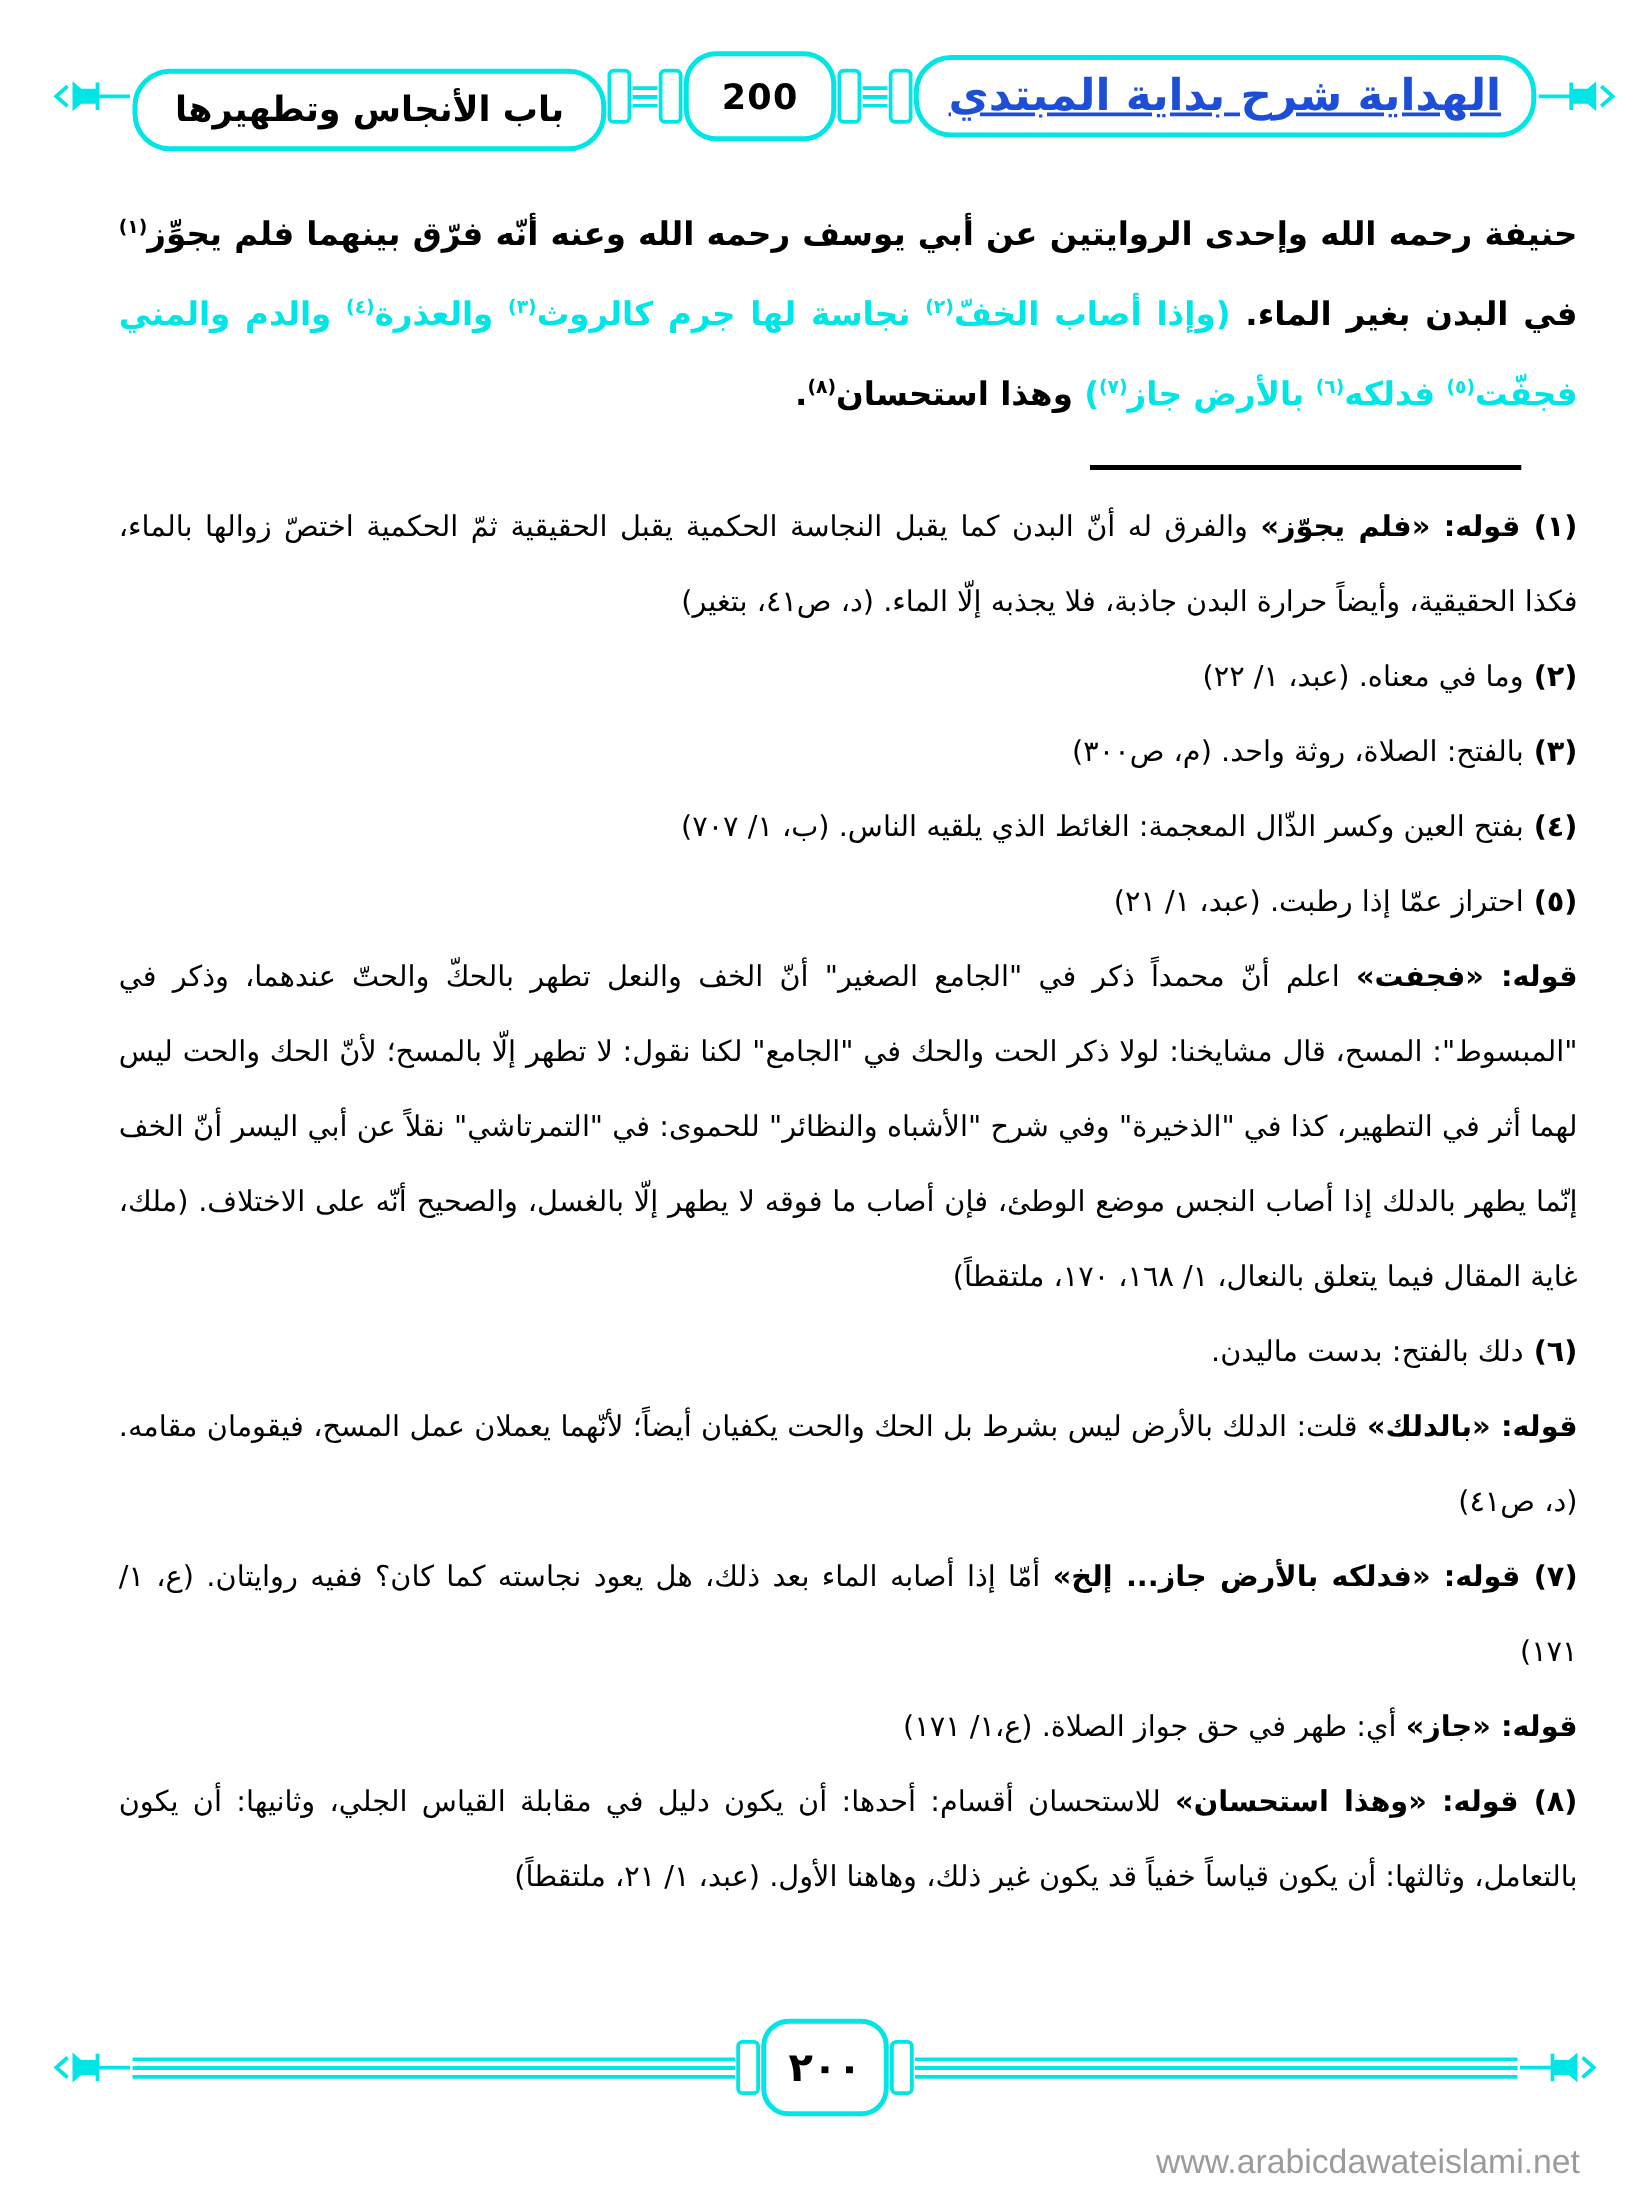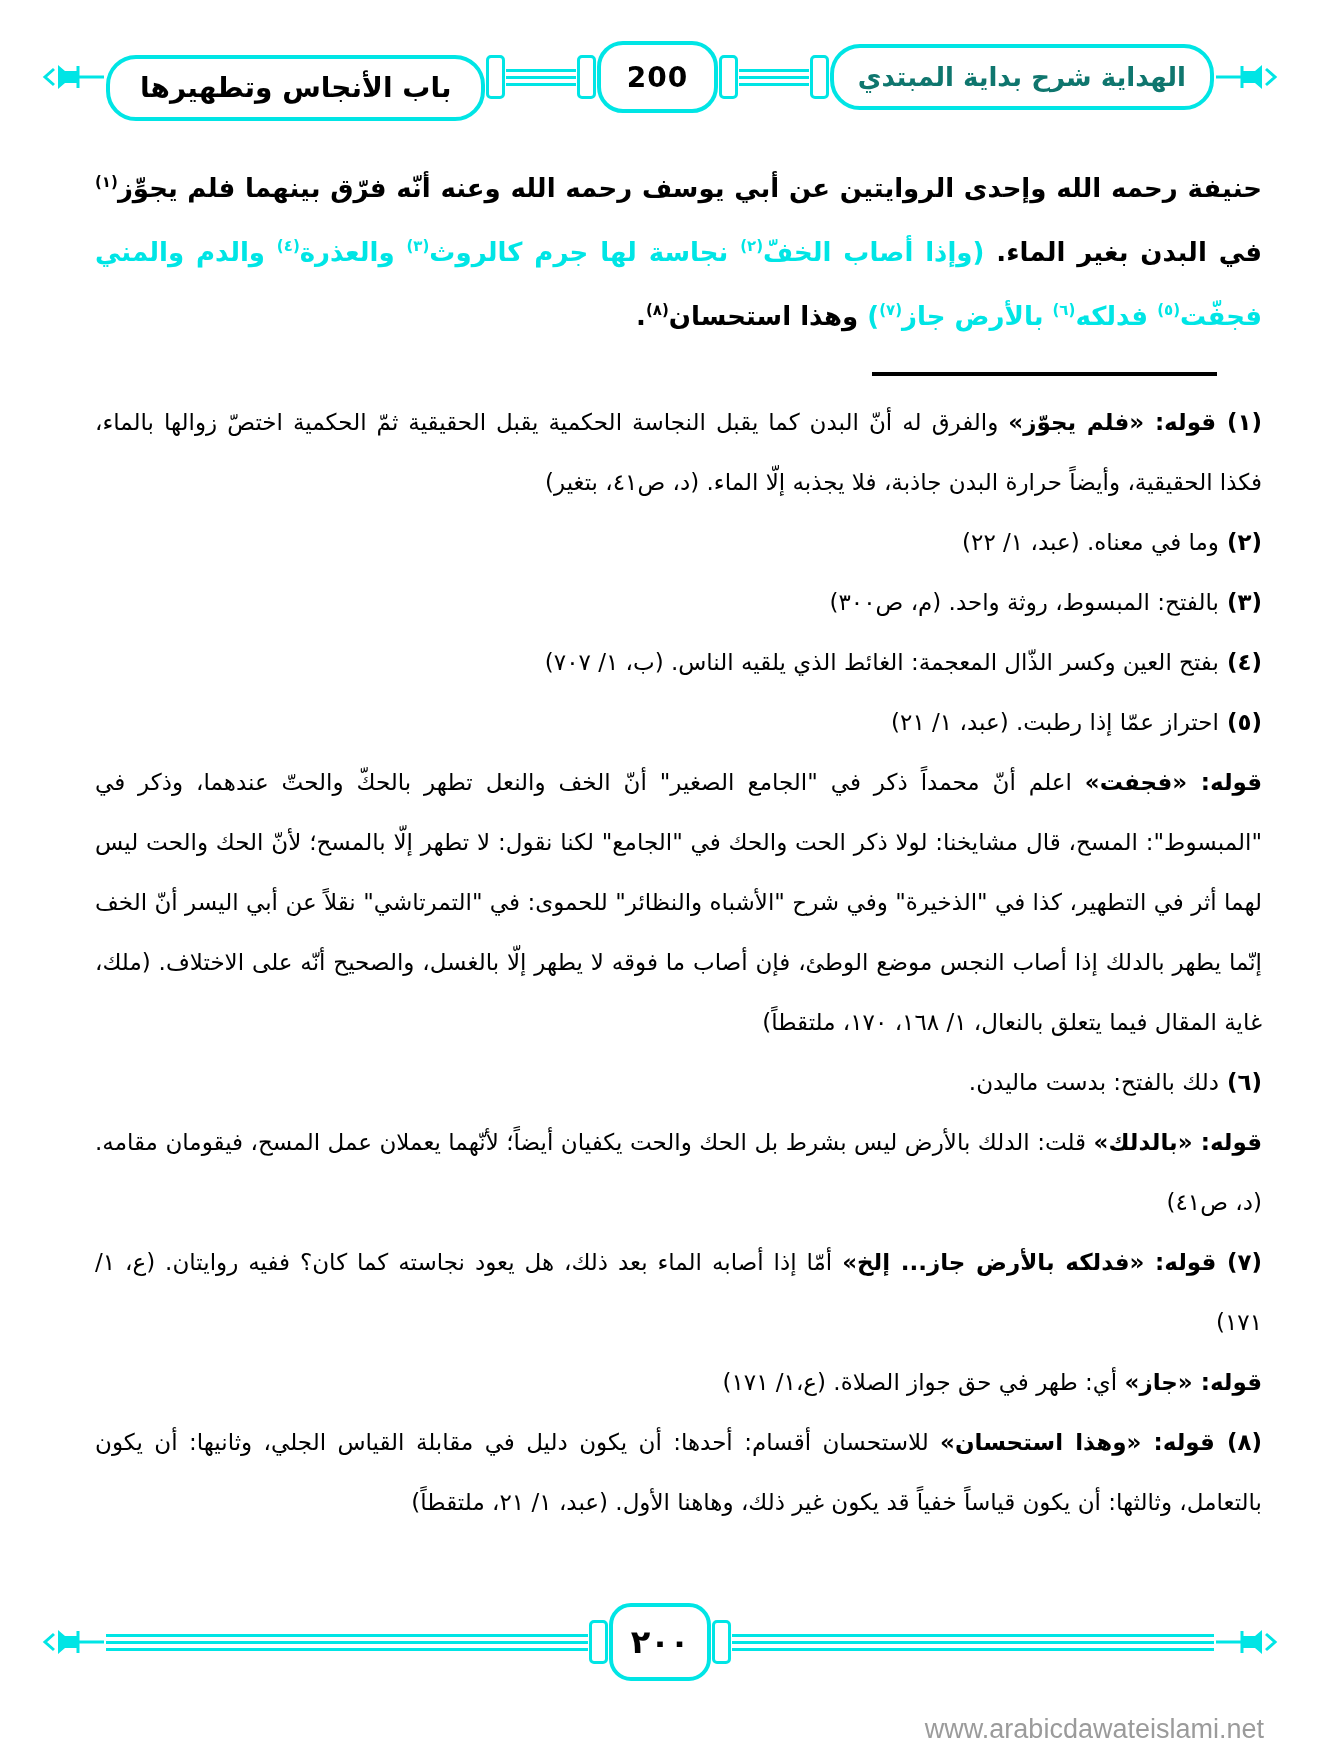--- a/index.html
+++ b/index.html
@@ -3,30 +3,30 @@
 <meta charset="utf-8">
 <style>
   html,body{margin:0;padding:0;background:#ffffff;}
   .page{
     position:relative;width:1320px;height:1751px;background:#ffffff;overflow:hidden;
     font-family:"DejaVu Sans",sans-serif;color:#000;
   }
   
   .band{display:flex;align-items:center;}
   .header-band{margin:34px 42px 0 42px;height:86px;}
-  .footer-band{position:absolute;left:42px;right:42px;bottom:66px;height:86px;}
+  .footer-band{position:absolute;left:42px;right:42px;bottom:54px;height:86px;}
   .rail{
     flex:1;height:17px;min-width:20px;
     background:linear-gradient(to bottom,#00e5e5 0 3px,#ffffff 3px 7px,#00e5e5 7px 10px,#ffffff 10px 14px,#00e5e5 14px 17px);
   }
   .knot{flex:none;width:13px;height:38px;border:3px solid #00e5e5;border-radius:5px;background:#fff;margin:0 1px;}
   .cart{flex:none;display:flex;align-items:center;justify-content:center;background:#fff;border:4px solid #00e5e5;}
   .cart-chapter{border-radius:30px;height:58px;padding:0 30px;font-size:28px;font-weight:bold;margin-top:21px;}
   .cart-page{border-radius:26px;height:64px;padding:0 26px;font-size:28px;font-weight:bold;letter-spacing:1px;align-items:center;}
-  .cart-title{border-radius:30px;height:58px;padding:0 24px;font-size:26px;font-weight:bold;color:#0f766e;}
+  .cart-title{border-radius:30px;height:58px;padding:0 24px;font-size:35px;font-weight:bold;color:#1d4ed8;text-decoration:underline;}
   .cart-footer{border-radius:22px;height:70px;min-width:58px;padding:0 18px;font-size:32px;font-weight:bold;}
   .finial{flex:none;display:flex;align-items:center;}
   .finial.flip{transform:scaleX(-1);}
   
   .content{direction:rtl;margin:36px 58px 0 95px;}
   .matn{margin:0;font-size:26px;font-weight:bold;line-height:64px;text-align:justify;}
   .sup{font-size:15px;vertical-align:super;line-height:0;}
   .separator{height:4px;width:345px;background:#000;margin:24px 45px 16px auto;}
   .footnotes p{margin:0;font-size:23px;line-height:60px;text-align:justify;}
   .footnotes .b{font-weight:bold;}
@@ -78,21 +78,21 @@
       </svg>
     </span>
   </div>
 
   <div class="content">
     <p class="matn"><span>حنيفة رحمه الله وإحدى الروايتين عن أبي يوسف رحمه الله وعنه أنّه فرّق بينهما فلم يجوِّز</span><span class="sup">(١)</span><span> في البدن بغير الماء. </span><span style="color: rgb(0, 229, 229);">(وإذا أصاب الخفّ</span><span class="sup" style="color: rgb(0, 229, 229);">(٢)</span><span style="color: rgb(0, 229, 229);"> نجاسة لها جرم كالروث</span><span class="sup" style="color: rgb(0, 229, 229);">(٣)</span><span style="color: rgb(0, 229, 229);"> والعذرة</span><span class="sup" style="color: rgb(0, 229, 229);">(٤)</span><span style="color: rgb(0, 229, 229);"> والدم والمني فجفّت</span><span class="sup" style="color: rgb(0, 229, 229);">(٥)</span><span style="color: rgb(0, 229, 229);"> فدلكه</span><span class="sup" style="color: rgb(0, 229, 229);">(٦)</span><span style="color: rgb(0, 229, 229);"> بالأرض جاز</span><span class="sup" style="color: rgb(0, 229, 229);">(٧)</span><span style="color: rgb(0, 229, 229);">)</span><span> وهذا استحسان</span><span class="sup">(٨)</span><span>.</span></p>
     <div class="separator"></div>
     <div class="footnotes" id="footnotes">
         <p><span class="b">(١) قوله: </span><span class="b">«فلم يجوّز»</span><span> والفرق له أنّ البدن كما يقبل النجاسة الحكمية يقبل الحقيقية ثمّ الحكمية اختصّ زوالها بالماء، فكذا الحقيقية، وأيضاً حرارة البدن جاذبة، فلا يجذبه إلّا الماء. (د، ص٤١، بتغير)</span></p>
         <p><span class="b">(٢) </span><span>وما في معناه. (عبد، ١/ ٢٢)</span></p>
-        <p><span class="b">(٣) </span><span>بالفتح: المبسوط، روثة واحد. (م، ص٣٠٠)</span></p>
+        <p><span class="b">(٣) </span><span>بالفتح: الصلاة، روثة واحد. (م، ص٣٠٠)</span></p>
         <p><span class="b">(٤) </span><span>بفتح العين وكسر الذّال المعجمة: الغائط الذي يلقيه الناس. (ب، ١/ ٧٠٧)</span></p>
         <p><span class="b">(٥) </span><span>احتراز عمّا إذا رطبت. (عبد، ١/ ٢١)</span></p>
         <p><span class="b">قوله: «فجفت»</span><span> اعلم أنّ محمداً ذكر في "الجامع الصغير" أنّ الخف والنعل تطهر بالحكّ والحتّ عندهما، وذكر في "المبسوط": المسح، قال مشايخنا: لولا ذكر الحت والحك في "الجامع" لكنا نقول: لا تطهر إلّا بالمسح؛ لأنّ الحك والحت ليس لهما أثر في التطهير، كذا في "الذخيرة" وفي شرح "الأشباه والنظائر" للحموى: في "التمرتاشي" نقلاً عن أبي اليسر أنّ الخف إنّما يطهر بالدلك إذا أصاب النجس موضع الوطئ، فإن أصاب ما فوقه لا يطهر إلّا بالغسل، والصحيح أنّه على الاختلاف. (ملك، غاية المقال فيما يتعلق بالنعال، ١/ ١٦٨، ١٧٠، ملتقطاً)</span></p>
         <p><span class="b">(٦) </span><span>دلك بالفتح: بدست ماليدن.</span></p>
         <p><span class="b">قوله: «بالدلك»</span><span> قلت: الدلك بالأرض ليس بشرط بل الحك والحت يكفيان أيضاً؛ لأنّهما يعملان عمل المسح، فيقومان مقامه. (د، ص٤١)</span></p>
         <p><span class="b">(٧) قوله: </span><span class="b">«فدلكه بالأرض جاز... إلخ»</span><span> أمّا إذا أصابه الماء بعد ذلك، هل يعود نجاسته كما كان؟ ففيه روايتان. (ع، ١/ ١٧١)</span></p>
         <p><span class="b">قوله: «جاز»</span><span> أي: طهر في حق جواز الصلاة. (ع،١/ ١٧١)</span></p>
         <p><span class="b">(٨) قوله: </span><span class="b">«وهذا استحسان»</span><span> للاستحسان أقسام: أحدها: أن يكون دليل في مقابلة القياس الجلي، وثانيها: أن يكون بالتعامل، وثالثها: أن يكون قياساً خفياً قد يكون غير ذلك، وهاهنا الأول. (عبد، ١/ ٢١، ملتقطاً)</span></p>
       </div>
   </div>

